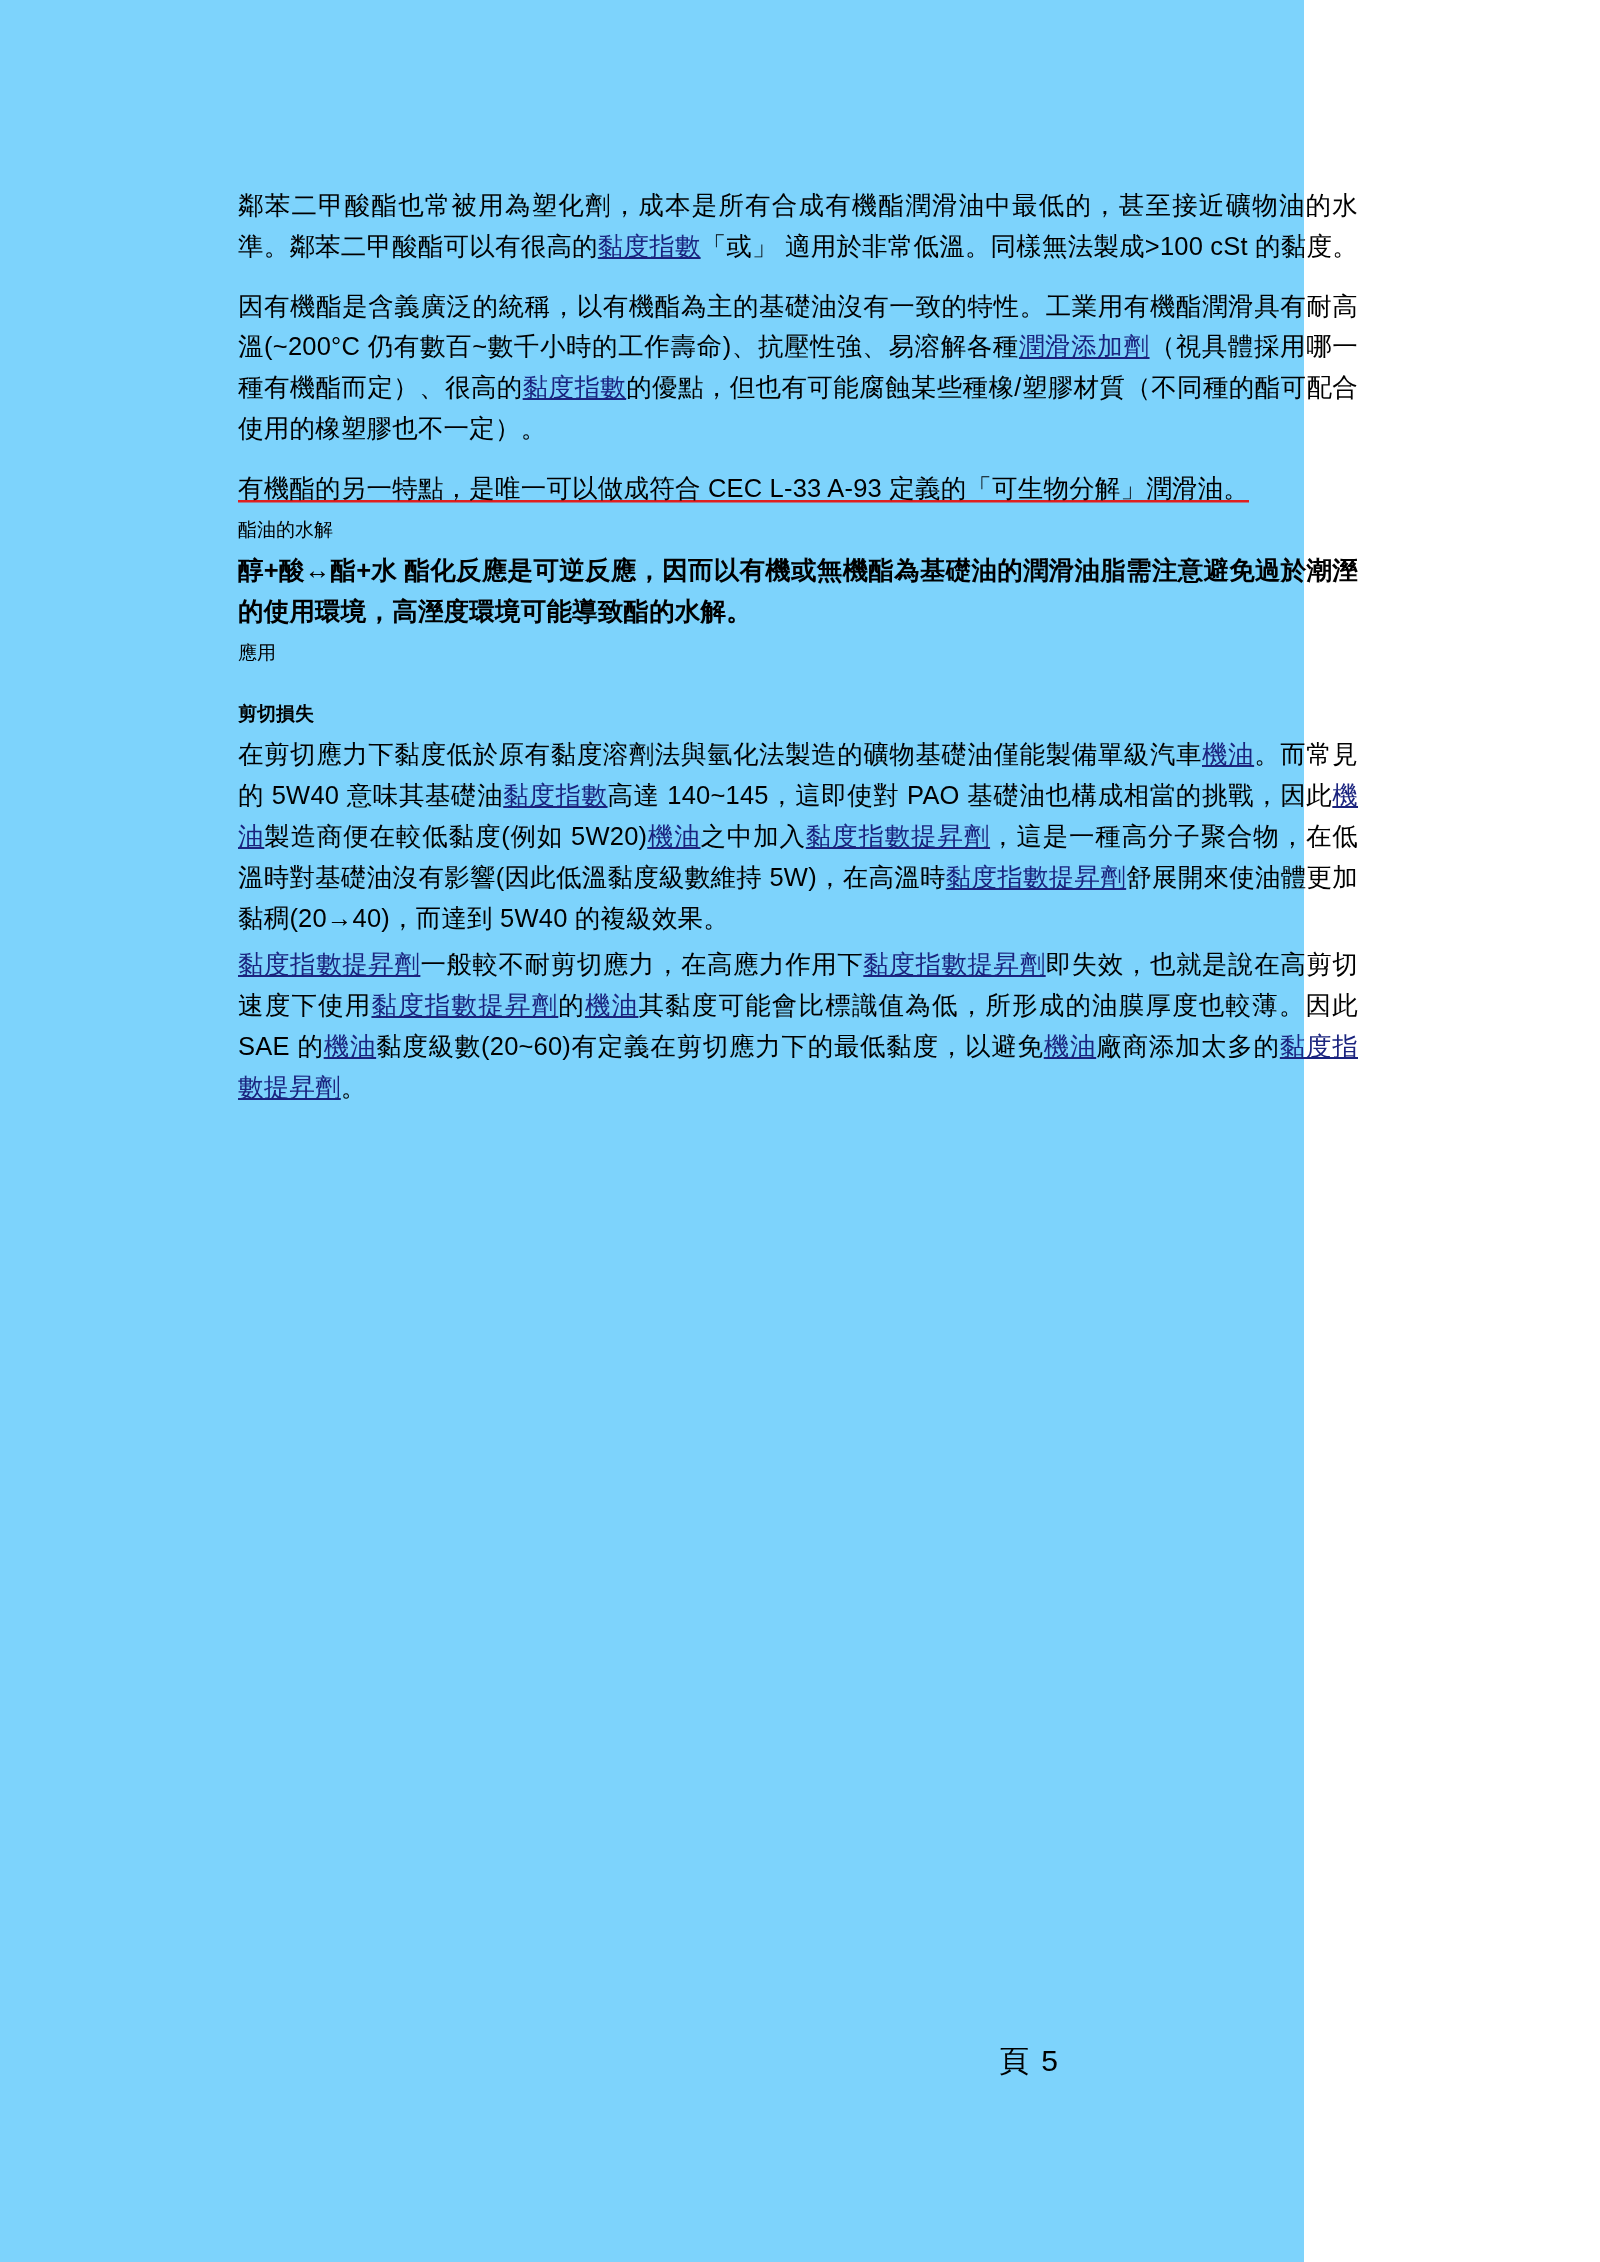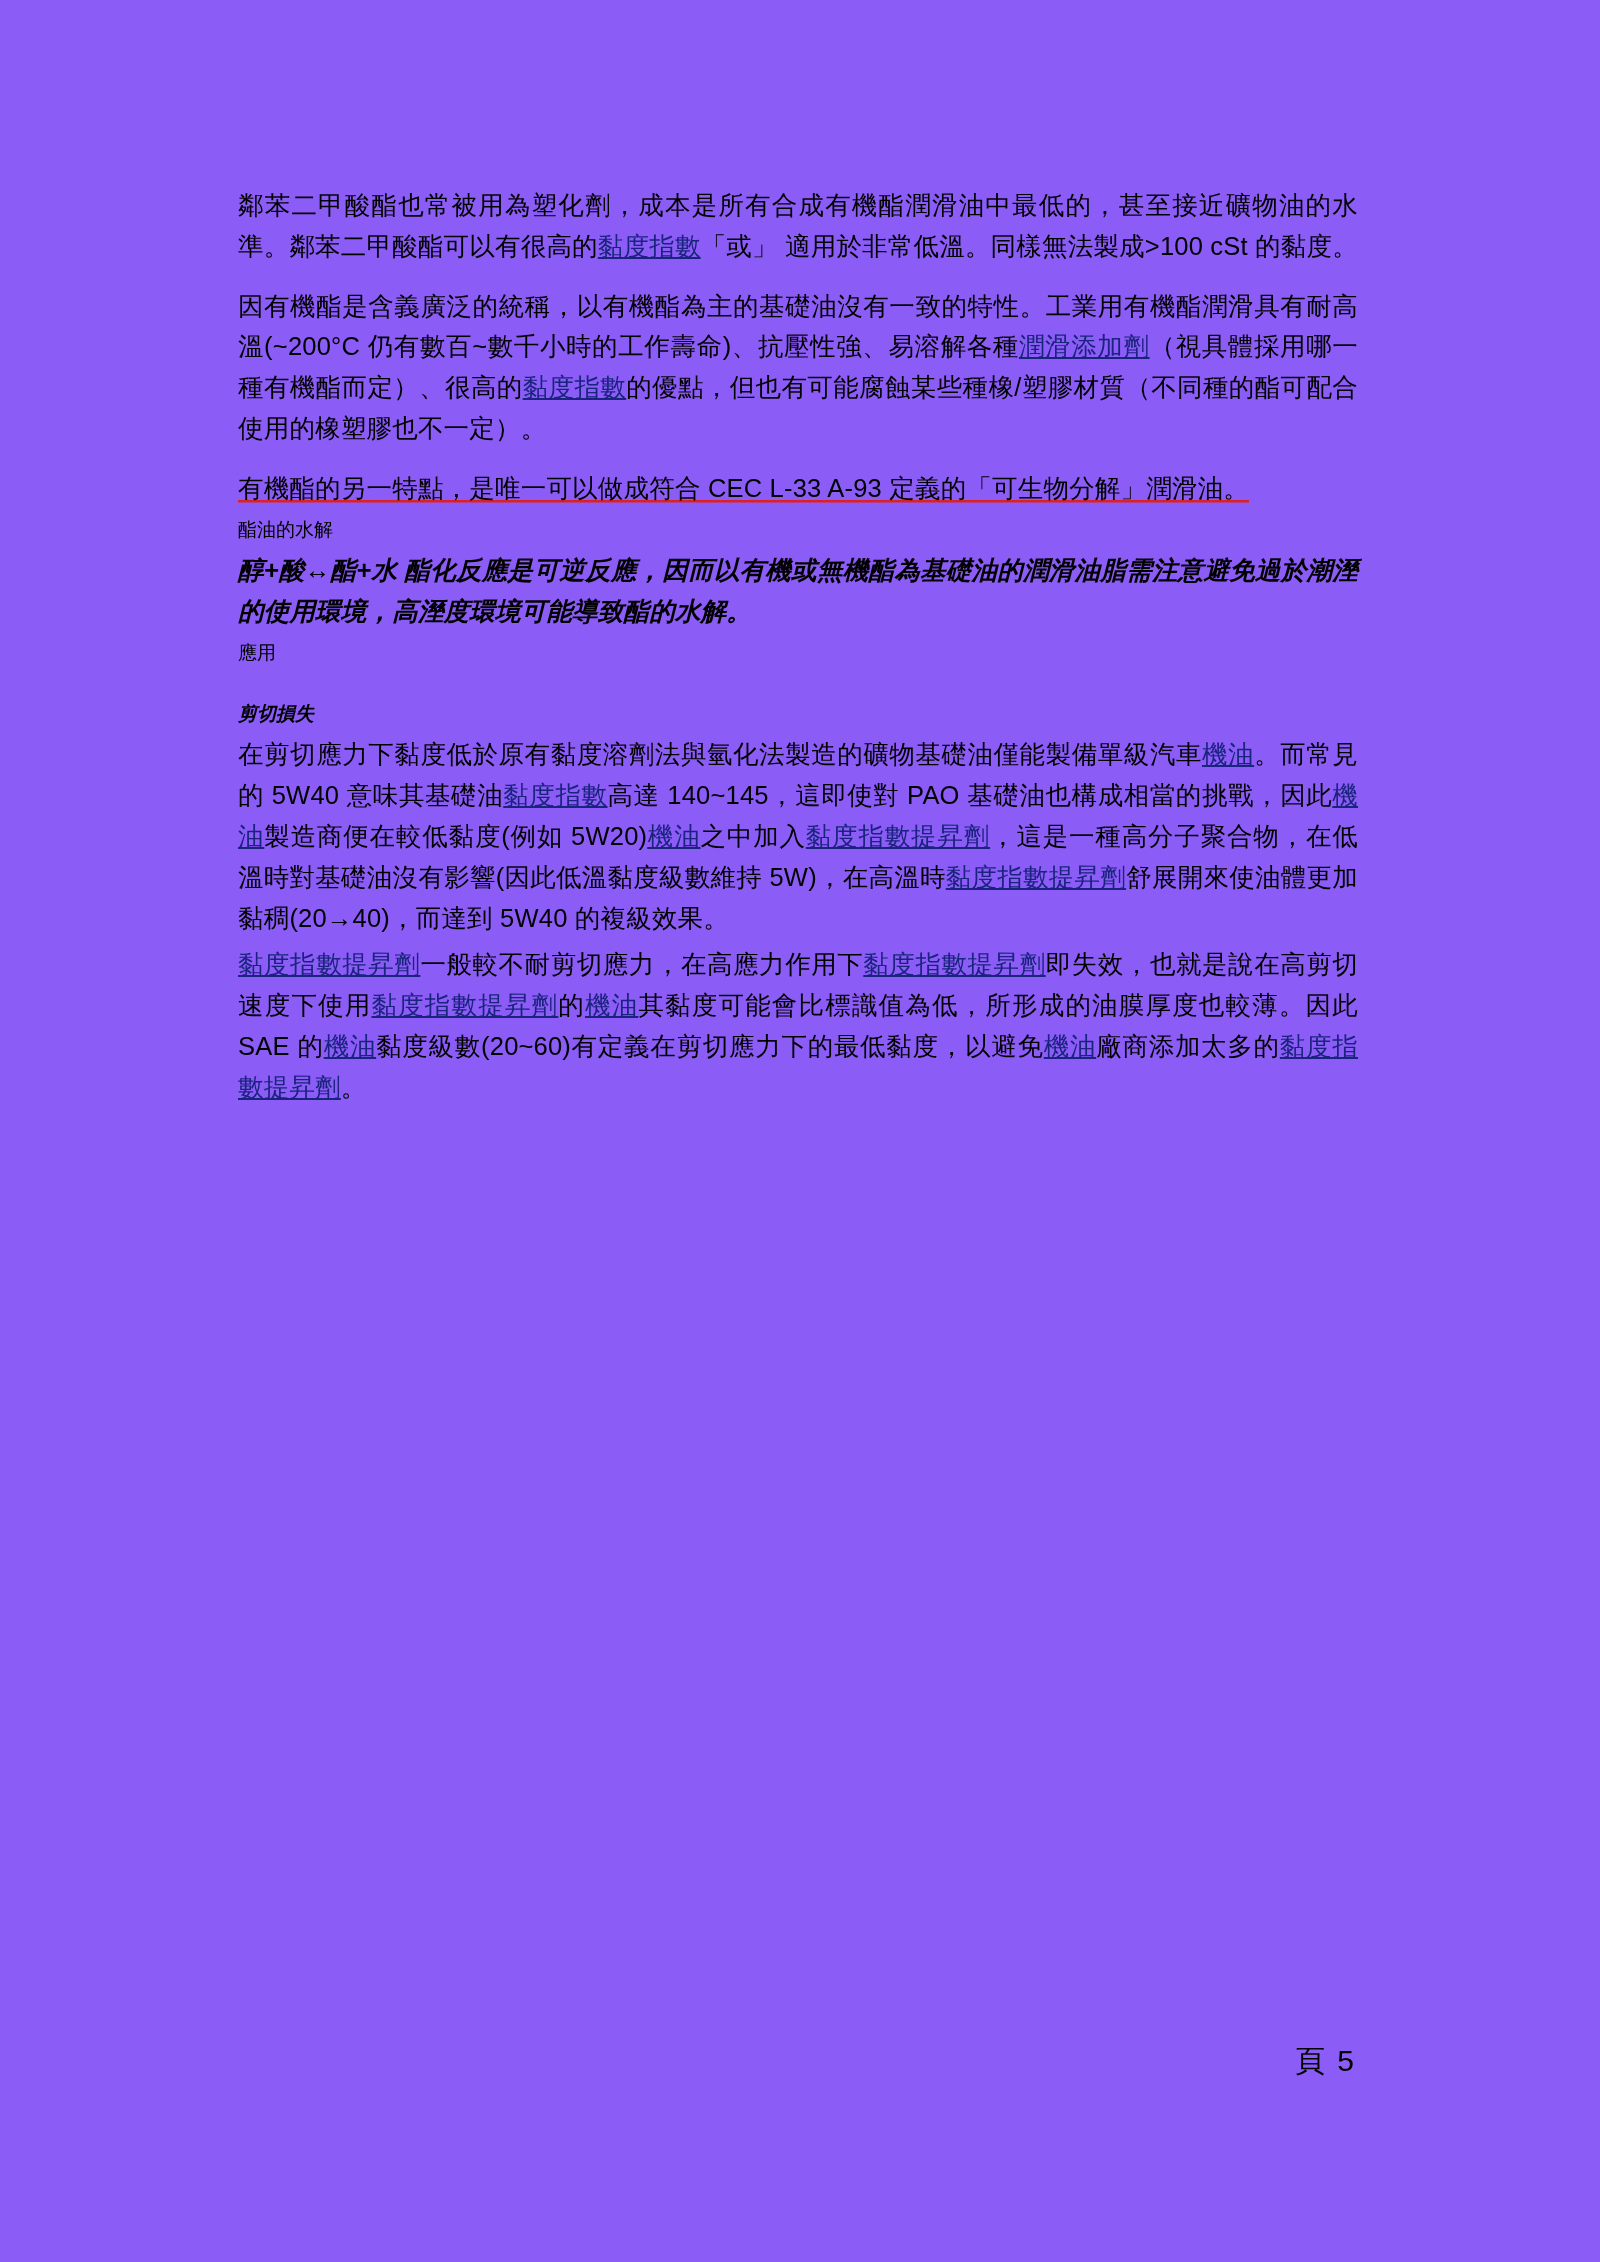--- a/index.html
+++ b/index.html
@@ -11,23 +11,23 @@
     width: 1600px;
     height: 2262px;
     font-family: "Liberation Sans", sans-serif;
     color: #000000;
     position: relative;
     overflow: hidden;
   }
   .page {
     position: absolute;
     left: 0; top: 0;
-    width: 1600px;
+    width: 1304px;
     height: 2262px;
-    background: #8b5cf6;
+    background: #7dd3fc;
   }
   .content {
     position: absolute;
     left: 238px;
     top: 185px;
     width: 1120px;
   }
   p, div.para {
     margin: 0 0 19px 0;
     font-size: 25.5px;
@@ -39,21 +39,20 @@
     margin-bottom: 6px;
   }
   .heading {
     font-size: 19px;
     line-height: 1.55;
     margin: 0 0 6px 0;
     font-weight: normal;
   }
   .bold {
     font-weight: bold;
-    font-style: italic;
   }
   .link {
     color: #1a237e;
     text-decoration: underline;
     text-decoration-color: #1a237e;
   }
   
   .redu {
     position: relative;
     background-image: linear-gradient(to right, #e02020, #e02020);

